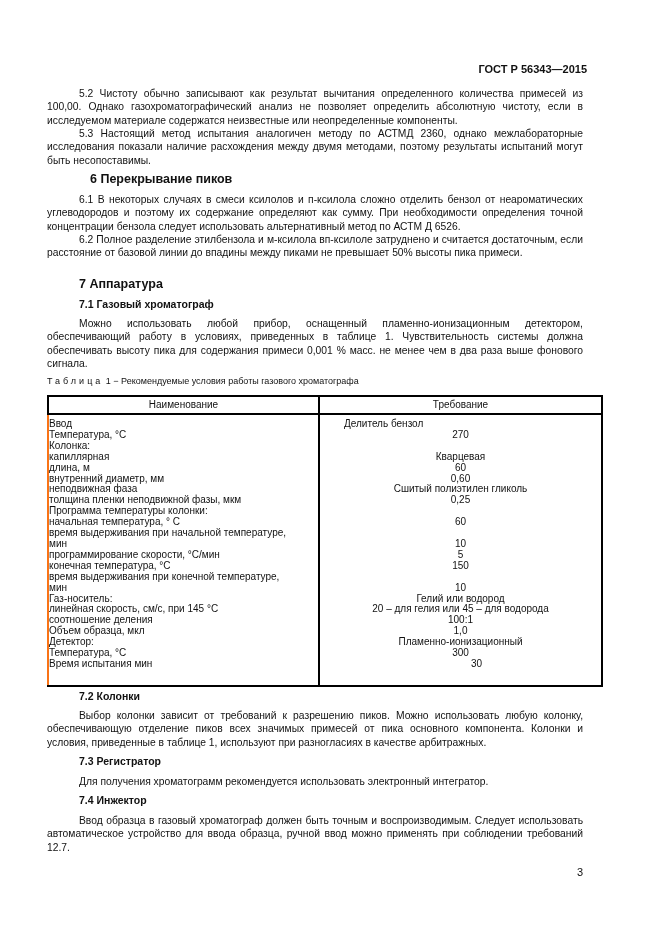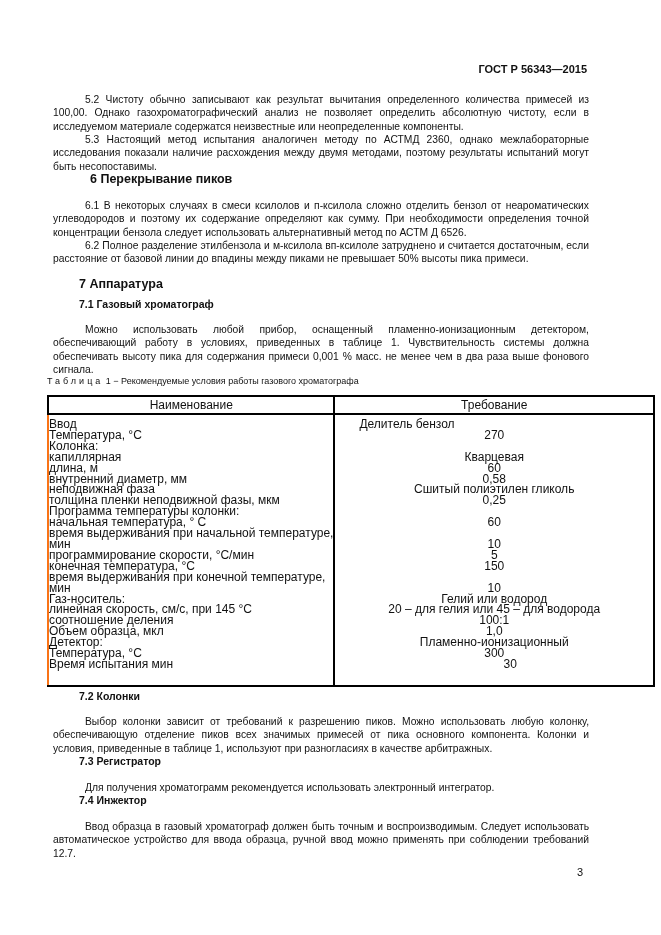--- a/index.html
+++ b/index.html
@@ -1,28 +1,28 @@
 <!DOCTYPE html>
 <html><head>
 <meta charset="utf-8">
 <style>
   html, body { margin: 0; padding: 0; background: #ffffff; }
   body { width: 661px; height: 935px; position: relative; overflow: hidden;
          font-family: "Liberation Sans", sans-serif; color: #111; }
   .page { position: absolute; left: 0; top: 0; width: 661px; height: 935px; }
   .hdr { position: absolute; right: 74px; top: 63px; font-size: 11px; font-weight: bold; }
   .p { position: absolute; left: 47px; width: 536px; font-size: 10.3px; line-height: 13.3px;
-       text-align: justify; margin: 6px; }
+       text-align: justify; margin: 0; }
   .p .ind { display: inline-block; width: 32px; }
   .h1 { position: absolute; left: 79px; font-size: 12.5px; font-weight: bold; margin: 0; }
   .h2 { position: absolute; left: 79px; font-size: 10.5px; font-weight: bold; margin: 0; }
   .cap { position: absolute; left: 47px; top: 376px; font-size: 9px; }
   .cap .spaced { letter-spacing: 3px; }
-  table.t { position: absolute; left: 47px; top: 395px; width: 608px; border-collapse: collapse;
-            font-size: 12px; line-height: 10.9px; }
+  table.t { position: absolute; left: 47px; top: 395px; width: 556px; border-collapse: collapse;
+            font-size: 10px; line-height: 10.9px; }
   table.t th { border: 2px solid #000; border-bottom: 2px solid #000; font-weight: normal;
                height: 16px; text-align: center; padding: 0; }
   table.t th.c1 { width: 269px; }
   table.t td { border-left: 2px solid #f97316; border-right: 2px solid #000; vertical-align: top; padding: 0; }
   table.t tbody tr:last-child td { border-bottom: 2px solid #000; }
   table.t tbody tr:first-child td { padding-top: 4px; }
   table.t td.n { white-space: nowrap; }
   .l0 { padding-left: 15px; }
   .l1 { padding-left: 29px; }
   .lm { padding-left: 0; margin-left: 46px; }
@@ -75,21 +75,21 @@
         <tr>
           <td class="n l1">капиллярная</td>
           <td class="r">Кварцевая</td>
         </tr>
         <tr>
           <td class="n l1">длина, м</td>
           <td class="r">60</td>
         </tr>
         <tr>
           <td class="n l1">внутренний диаметр, мм</td>
-          <td class="r">0,58</td>
+          <td class="r">0,60</td>
         </tr>
         <tr>
           <td class="n l1">неподвижная фаза</td>
           <td class="r">Сшитый полиэтилен гликоль</td>
         </tr>
         <tr>
           <td class="n l1">толщина пленки неподвижной фазы, мкм</td>
           <td class="r">0,25</td>
         </tr>
         <tr>

